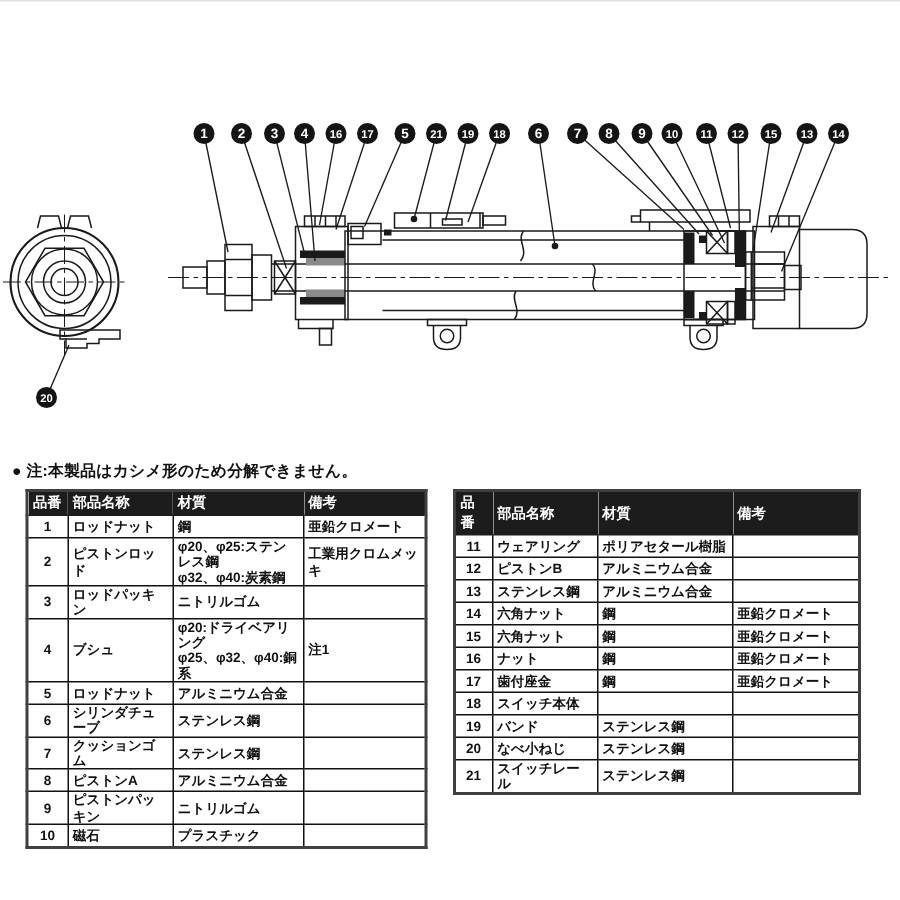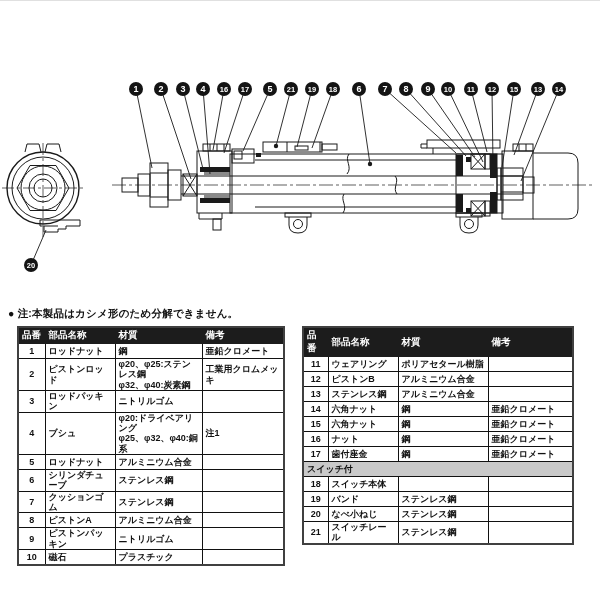--- a/index.html
+++ b/index.html
@@ -341,23 +341,20 @@
           <td>ナット</td>
           <td>鋼</td>
           <td>亜鉛クロメート</td>
         </tr>
         <tr class="h15">
           <td class="num">17</td>
           <td>歯付座金</td>
           <td>鋼</td>
           <td>亜鉛クロメート</td>
         </tr>
-        <tr class="section-row h15">
-          <td colspan="4">スイッチ付</td>
-        </tr>
         <tr class="h15">
           <td class="num">18</td>
           <td>スイッチ本体</td>
           <td></td>
           <td></td>
         </tr>
         <tr class="h15">
           <td class="num">19</td>
           <td>バンド</td>
           <td>ステンレス鋼</td>

